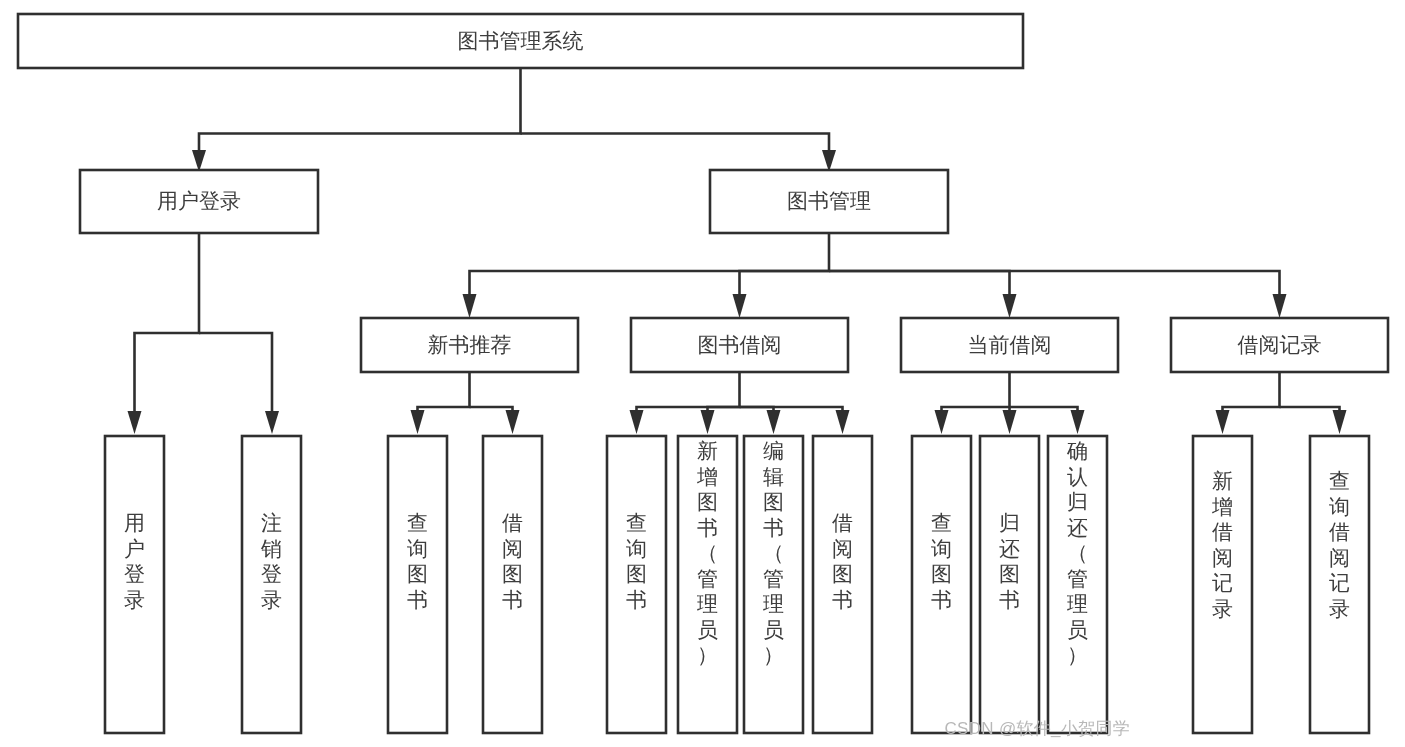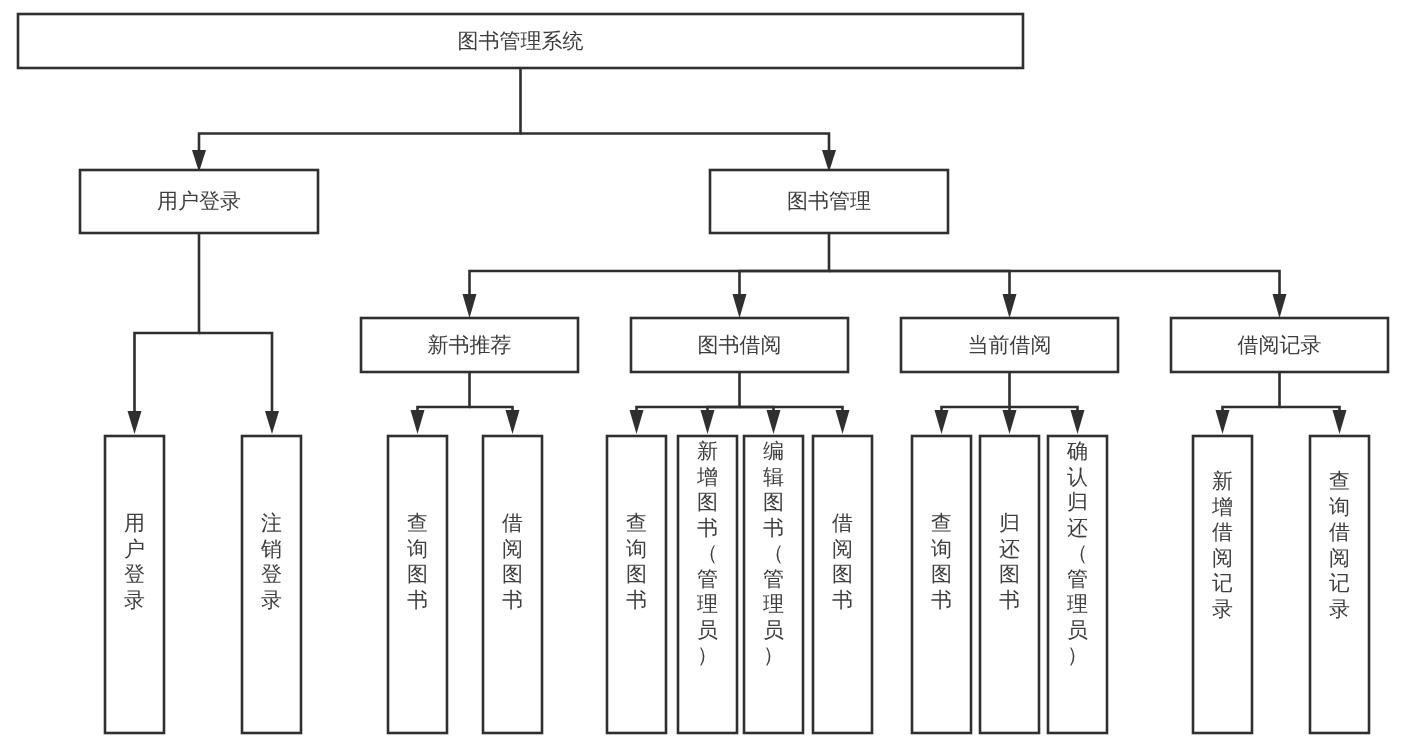--- a/index.html
+++ b/index.html
@@ -233,14 +233,15 @@
       <text class="node-label-vertical" x="1222.5" y="488"><tspan x="1222.5" y="488">新</tspan><tspan x="1222.5" y="513.5">增</tspan><tspan x="1222.5" y="539">借</tspan><tspan x="1222.5" y="564.5">阅</tspan><tspan x="1222.5" y="590">记</tspan><tspan x="1222.5" y="615.5">录</tspan></text>
     </g>
 
     <g>
       <rect class="node-box" x="1310" y="436" width="59" height="297"></rect>
       <text class="node-label-vertical" x="1339.5" y="488"><tspan x="1339.5" y="488">查</tspan><tspan x="1339.5" y="513.5">询</tspan><tspan x="1339.5" y="539">借</tspan><tspan x="1339.5" y="564.5">阅</tspan><tspan x="1339.5" y="590">记</tspan><tspan x="1339.5" y="615.5">录</tspan></text>
     </g>
 
   </svg>
 
+  <div class="watermark">CSDN @软件_小贺同学</div>
 
 </div>
 
 </body></html>

